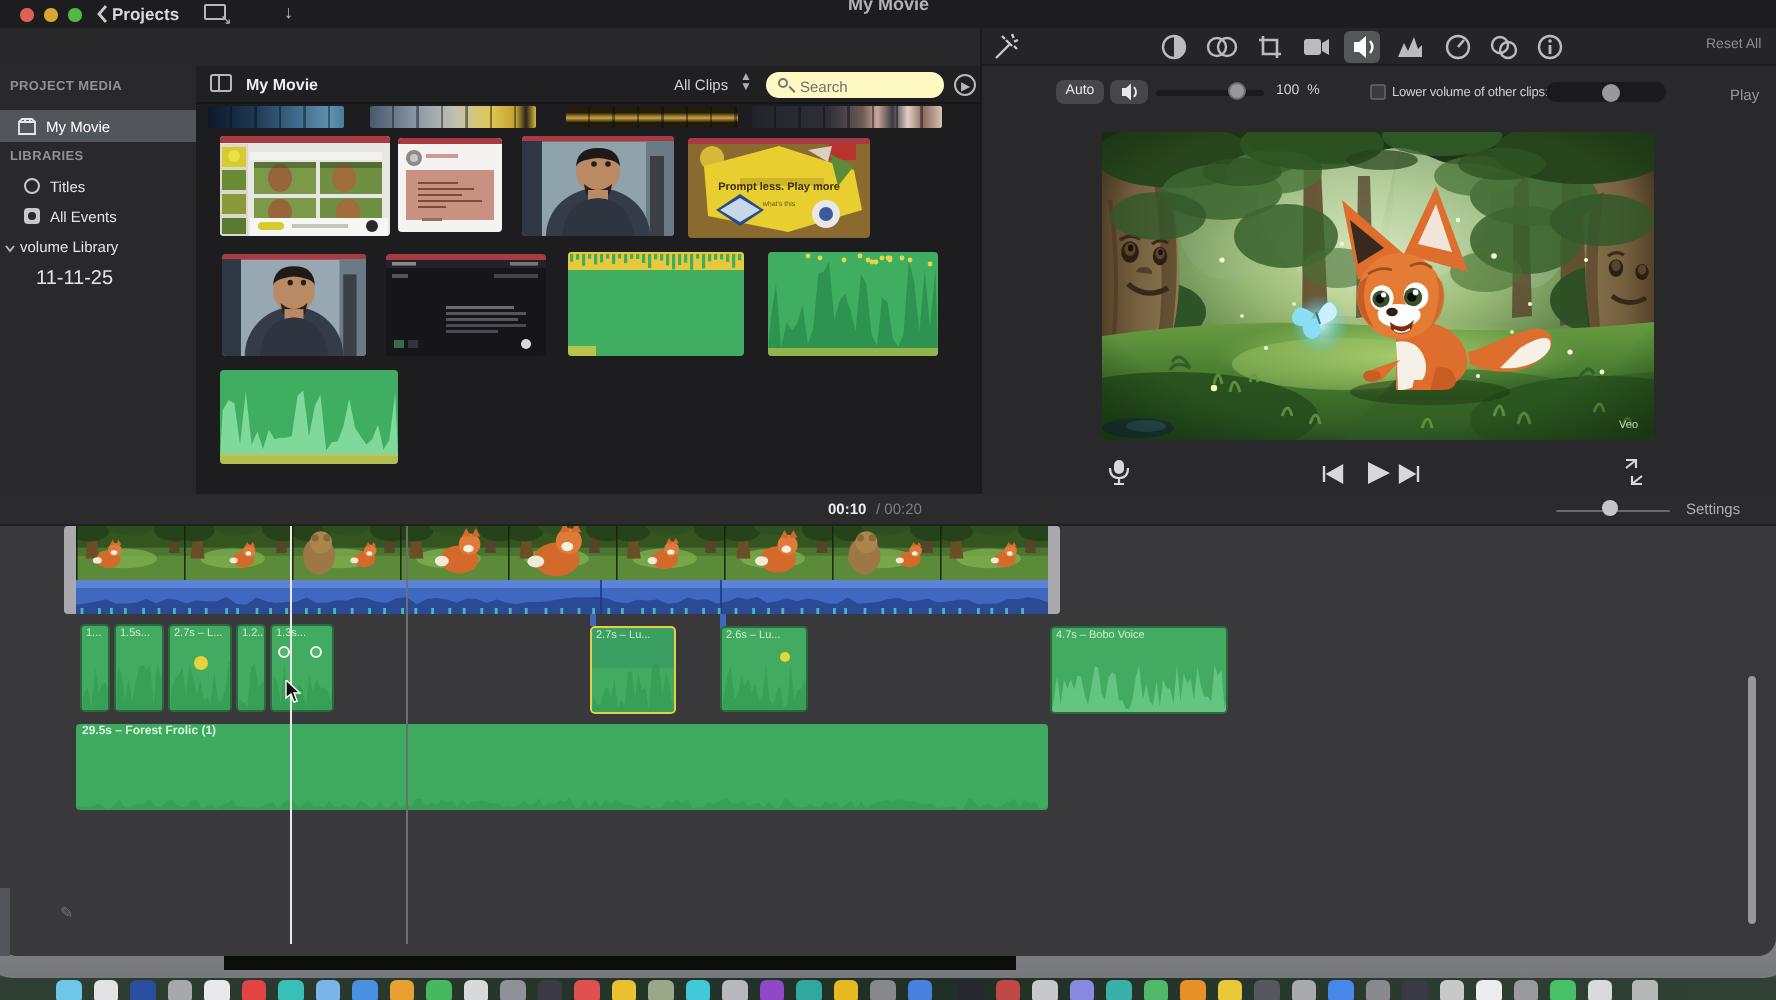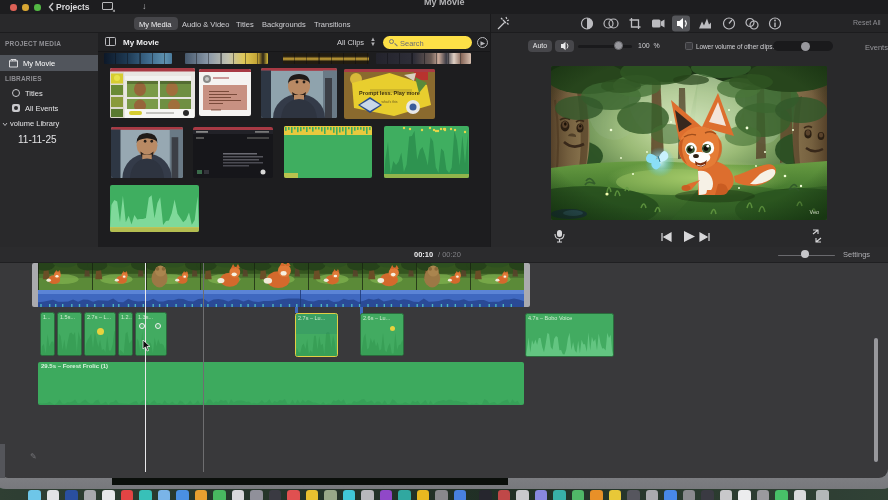--- a/index.html
+++ b/index.html
@@ -22,28 +22,20 @@
       </svg>
     <div class="abs" style="left:56px;top:1.5px;font-size:8.5px;font-weight:bold;color:#d8d8da">Projects</div>
     <div class="abs" style="left:102px;top:2px;width:11px;height:8px;border:1.2px solid #b8b8ba;border-radius:1px"></div>
     <div class="abs" style="left:110px;top:6px;font-size:7px;color:#b8b8ba">↘</div>
     <div class="abs" style="left:142px;top:1px;font-size:9px;color:#b8b8ba">↓</div>
     <div class="abs" style="left:424px;top:-3px;font-size:9px;font-weight:bold;color:#b4b4b6">My Movie</div>
   </div>
 
   <div class="abs" style="left:0;top:14px;width:888px;height:233px;background:#28282a">
 
-    <div class="abs" style="left:0;top:0;width:490px;height:19px;background:#29292b;border-bottom:1px solid #1c1c1e">
-      <div class="abs" style="left:134px;top:3px;width:44px;height:13px;background:#46464a;border-radius:4px"></div>
-      <div class="abs" style="left:139px;top:5.5px;font-size:7.5px;color:#f0f0f2">My Media</div>
-      <div class="abs" style="left:182px;top:5.5px;font-size:7.5px;color:#cfcfd3">Audio &amp; Video</div>
-      <div class="abs" style="left:236px;top:5.5px;font-size:7.5px;color:#cfcfd3">Titles</div>
-      <div class="abs" style="left:262px;top:5.5px;font-size:7.5px;color:#cfcfd3">Backgrounds</div>
-      <div class="abs" style="left:314px;top:5.5px;font-size:7.5px;color:#cfcfd3">Transitions</div>
-    </div>
 
     <div class="abs" style="left:0;top:19px;width:98px;height:214px;background:#29292b">
       <div class="abs" style="left:5px;top:7px;font-size:6.5px;font-weight:bold;color:#909095;letter-spacing:0.2px">PROJECT MEDIA</div>
       <div class="abs" style="left:0;top:22px;width:98px;height:16px;background:#51555c">
         <svg width="9" height="9" style="position:absolute;left:9px;top:3.5px" viewBox="0 0 9 9">
             <path d="M0.5,2 h8 v6 h-8 z M0.5,2 l1.5,-1.5 h5 L8.5,2 M3,0.5 L4,2 M5.5,0.5 L6.5,2" stroke="#e8e8ea" stroke-width="0.9" fill="none"></path>
           </svg>
         <div class="abs" style="left:23px;top:4px;font-size:7.5px;color:#fff">My Movie</div>
       </div>
       <div class="abs" style="left:5px;top:42px;font-size:6.5px;font-weight:bold;color:#909095;letter-spacing:0.2px">LIBRARIES</div>
@@ -61,21 +53,21 @@
 
     <div class="abs" style="left:98px;top:19px;width:392px;height:214px;background:#1d1d1f">
 
       <div class="abs" style="left:0;top:0;width:392px;height:19px;background:#202022;border-bottom:1px solid #161618">
         <div class="abs" style="left:7px;top:4px;width:11px;height:9px;border:1.2px solid #b8b8bc;border-radius:1.5px"></div>
         <div class="abs" style="left:10.5px;top:4px;width:1.2px;height:9px;background:#b8b8bc"></div>
         <div class="abs" style="left:25px;top:4.5px;font-size:8px;font-weight:bold;color:#ededEF">My Movie</div>
         <div class="abs" style="left:239px;top:5px;font-size:7.5px;color:#d0d0d4">All Clips</div>
         <div class="abs" style="left:272px;top:3px;font-size:6px;color:#b0b0b4">▲<br></div>
         <div class="abs" style="left:272px;top:8px;font-size:6px;color:#b0b0b4">▼</div>
-        <div class="abs" style="left:285px;top:3px;width:89px;height:13px;background:#fde047;border-radius:7px">
+        <div class="abs" style="left:285px;top:3px;width:89px;height:13px;background:#fef9c3;border-radius:7px">
           <div class="abs" style="left:6px;top:2.5px;width:5px;height:5px;border:1.2px solid #737377;border-radius:50%"></div>
           <div class="abs" style="left:10.5px;top:8px;width:3.5px;height:1.2px;background:#737377;transform:rotate(45deg)"></div>
           <div class="abs" style="left:17px;top:2.5px;font-size:7.5px;color:#6e6e73">Search</div>
         </div>
         <div class="abs" style="left:379px;top:3.5px;width:11px;height:11px;border:1.2px solid #b8b8bc;border-radius:50%"></div>
         <div class="abs" style="left:382.5px;top:5.5px;font-size:6px;color:#b8b8bc">▶</div>
       </div>
 
     </div>
   </div>
@@ -319,21 +311,21 @@
           <path d="M12,3.5 Q14,6 12,8.5" stroke="#e8e8ea" stroke-width="1" fill="none"></path>
         </svg>
     </div>
     <div class="abs" style="left:87px;top:30.5px;width:54px;height:3px;background:#1a1a1c;border-radius:2px"></div>
     <div class="abs" style="left:123px;top:27px;width:9px;height:9px;background:#98989d;border-radius:50%;border:1px solid #6a6a6e"></div>
     <div class="abs" style="left:147px;top:28px;font-size:7px;color:#d0d0d4">100&nbsp;&nbsp;%</div>
     <div class="abs" style="left:194px;top:28px;width:8px;height:8px;background:#3a3a3e;border:1px solid #5a5a5e;border-radius:1.5px"></div>
     <div class="abs" style="left:205px;top:29px;font-size:6.5px;color:#d0d0d4;letter-spacing:-0.1px">Lower volume of other clips:</div>
     <div class="abs" style="left:282px;top:27px;width:60px;height:10px;background:#1a1a1c;border-radius:5px"></div>
     <div class="abs" style="left:310px;top:27.5px;width:9px;height:9px;background:#98989d;border-radius:50%"></div>
-    <div class="abs" style="left:374px;top:28.5px;font-size:7.5px;color:#98989d">Events</div>
+    <div class="abs" style="left:374px;top:28.5px;font-size:7.5px;color:#98989d">Play</div>
 
     <svg width="397" height="24" viewBox="0 0 397 24" style="position:absolute;left:0;top:212px">
       <g stroke="#d8d8da" fill="#d8d8da">
         <rect x="66" y="4" width="5" height="7" rx="2.5" fill="#d8d8da" stroke="none"></rect>
         <path d="M64,8 q0,5 4.5,5 q4.5,0 4.5,-5 M68.5,13 v3 M66,16 h5" fill="none" stroke-width="1.1"></path>
         <path d="M171,7 v8 M180,7 l-7,4 7,4 z" stroke-width="1.2"></path>
         <path d="M193,5 l11,5.5 -11,5.5 z" stroke="none"></path>
         <path d="M218,7 v8 M209,7 l7,4 -7,4 z" stroke-width="1.2"></path>
         <path d="M322,8 l5,-4 m-5,0 h5 v4 m3,4 l-5,4 m5,0 h-5 v-4" fill="none" stroke-width="1.1"></path>
       </g>

